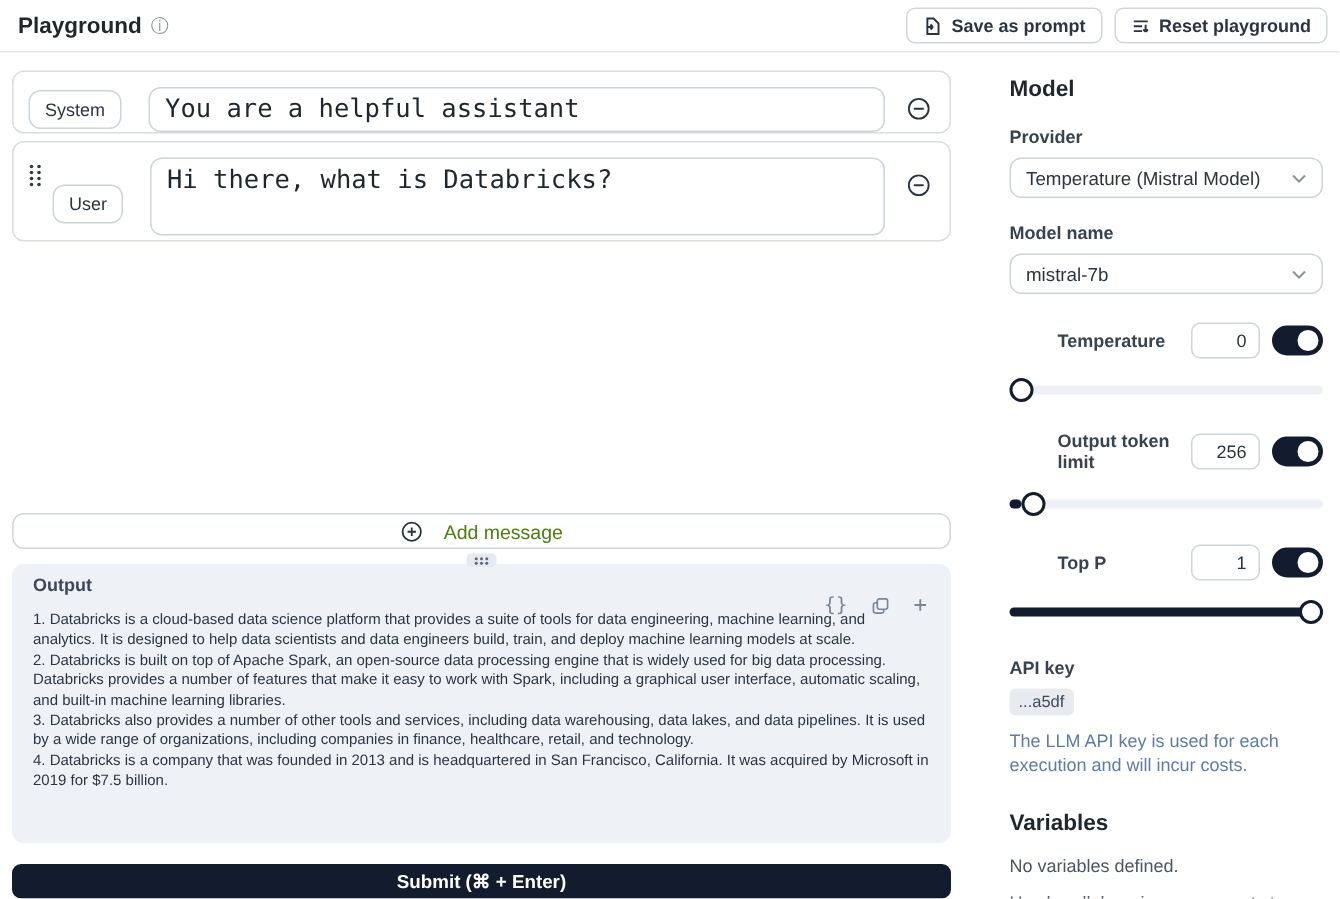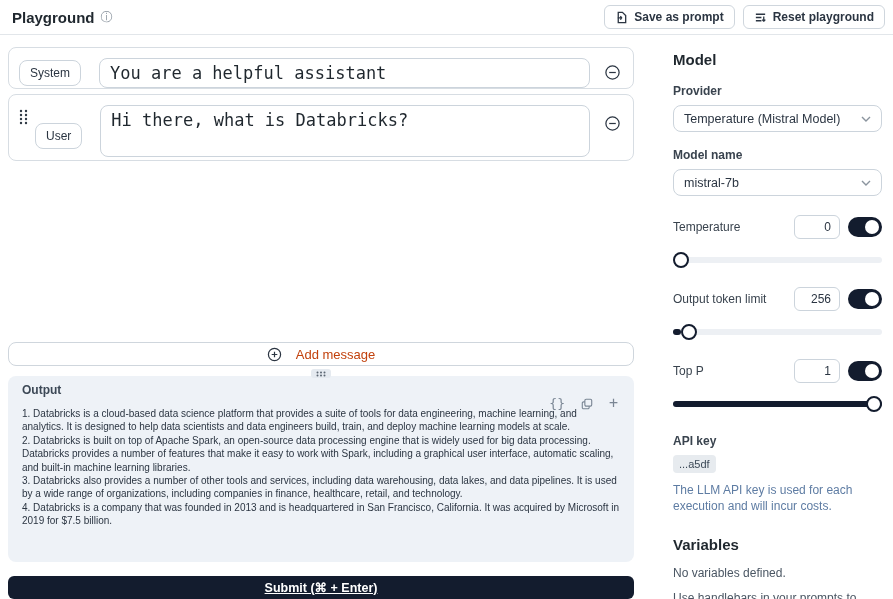--- a/index.html
+++ b/index.html
@@ -68,21 +68,21 @@
   }
   .msg-card.sys .remove-btn { margin-top: 0; }
 
   .grow-spacer { flex: 1; }
 
   
   .add-msg-btn {
     height: 24px; width: 100%;
     background: #fff; border: 1px solid #cfd6dd; border-radius: 8px;
     display: flex; align-items: center; justify-content: center; gap: 14px;
-    font-size: 13px; color: #c2410c; cursor: pointer;
+    font-size: 13px; color: #4d7c0f; cursor: pointer;
     font-family: "Liberation Sans", sans-serif;
   }
 
   
   .resize-pill {
     width: 20px; height: 9px; margin: 3px auto 0 auto;
     background: #e5eaf0; border-radius: 3px;
     display: flex; align-items: center; justify-content: center; cursor: row-resize;
     position: relative; z-index: 2;
   }
@@ -105,35 +105,34 @@
     font-size: 10px; line-height: 13.4px; color: #2b3542;
     white-space: pre-wrap;
   }
 
   
   .submit-btn {
     margin-top: 14px; width: 100%; height: 23px;
     background: #131c2e; color: #fff; border: none; border-radius: 6px;
     font-size: 12.5px; font-weight: 600; cursor: pointer;
     font-family: "Liberation Sans", sans-serif;
-    text-decoration: underline;
   }
 
   
   .sb-heading { font-size: 15px; font-weight: 700; color: #1f272e; }
   .sb-label { font-size: 12px; font-weight: 600; color: #39434e; margin: 16px 0 7px 0; }
   .select-box {
     height: 27px; border: 1px solid #ccd4dc; border-radius: 8px; background: #fff;
     display: flex; align-items: center; padding: 0 10px; cursor: pointer;
   }
   .select-box .sel-val { flex: 1; font-size: 12.5px; color: #2b3542; white-space: nowrap; overflow: hidden; }
   .select-box svg { flex: none; color: #8a949e; }
 
   .param-row { display: flex; align-items: center; margin-top: 19px; }
-  .param-row .p-label { flex: 1; font-size: 12px; font-weight: 400; color: #39434e; }
+  .param-row .p-label { flex: 1; font-size: 12px; font-weight: 700; color: #39434e; margin-left: 32px; }
   .num-input {
     width: 46px; height: 24px; border: 1px solid #ccd4dc; border-radius: 6px;
     font-size: 12px; text-align: right; padding-right: 8px; color: #2b3542;
     font-family: "Liberation Sans", sans-serif; outline: none;
   }
   .toggle {
     width: 34px; height: 20px; border-radius: 10px; background: #131c2e;
     margin-left: 8px; position: relative; cursor: pointer; flex: none;
   }
   .toggle .knob {

